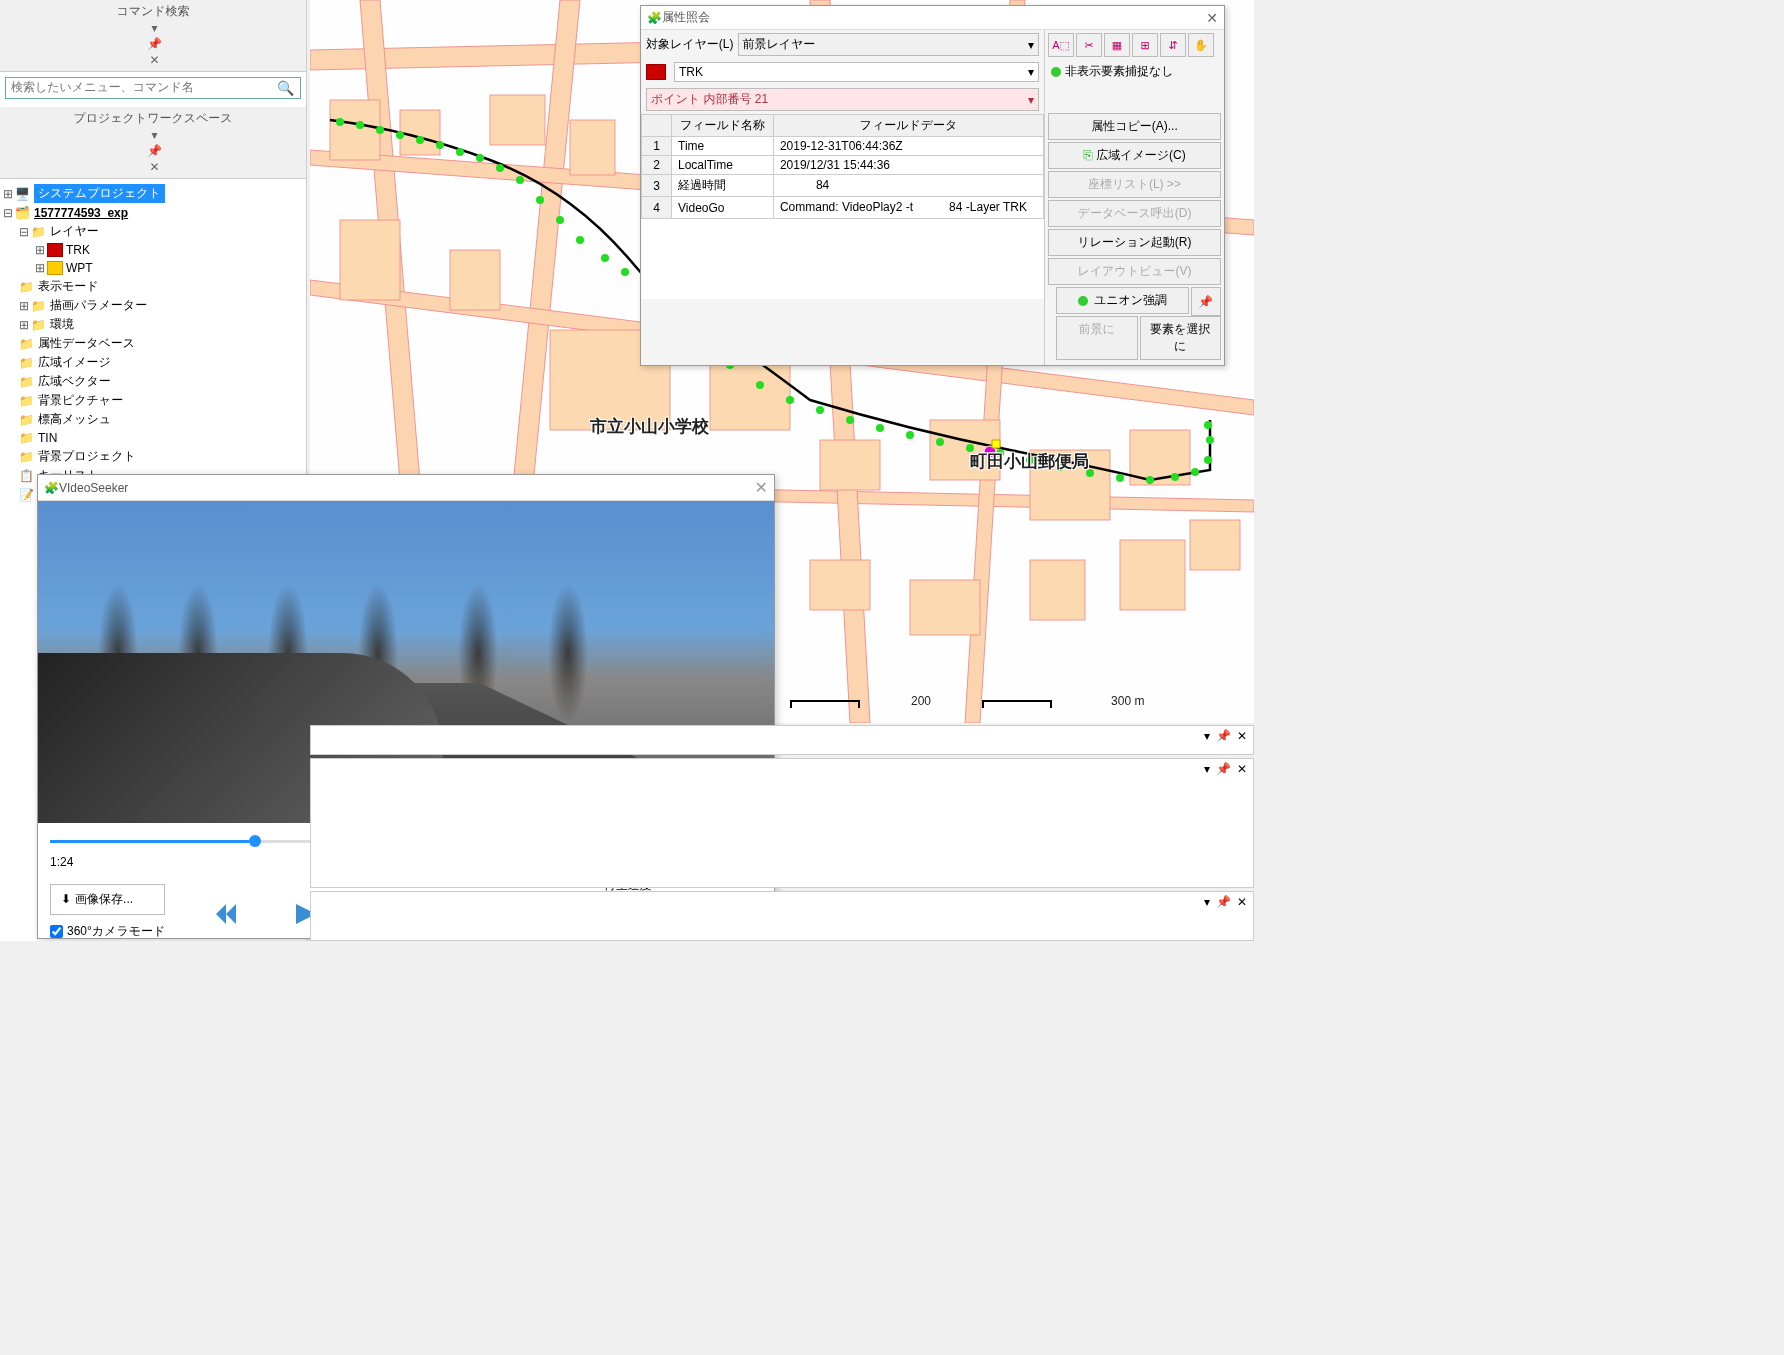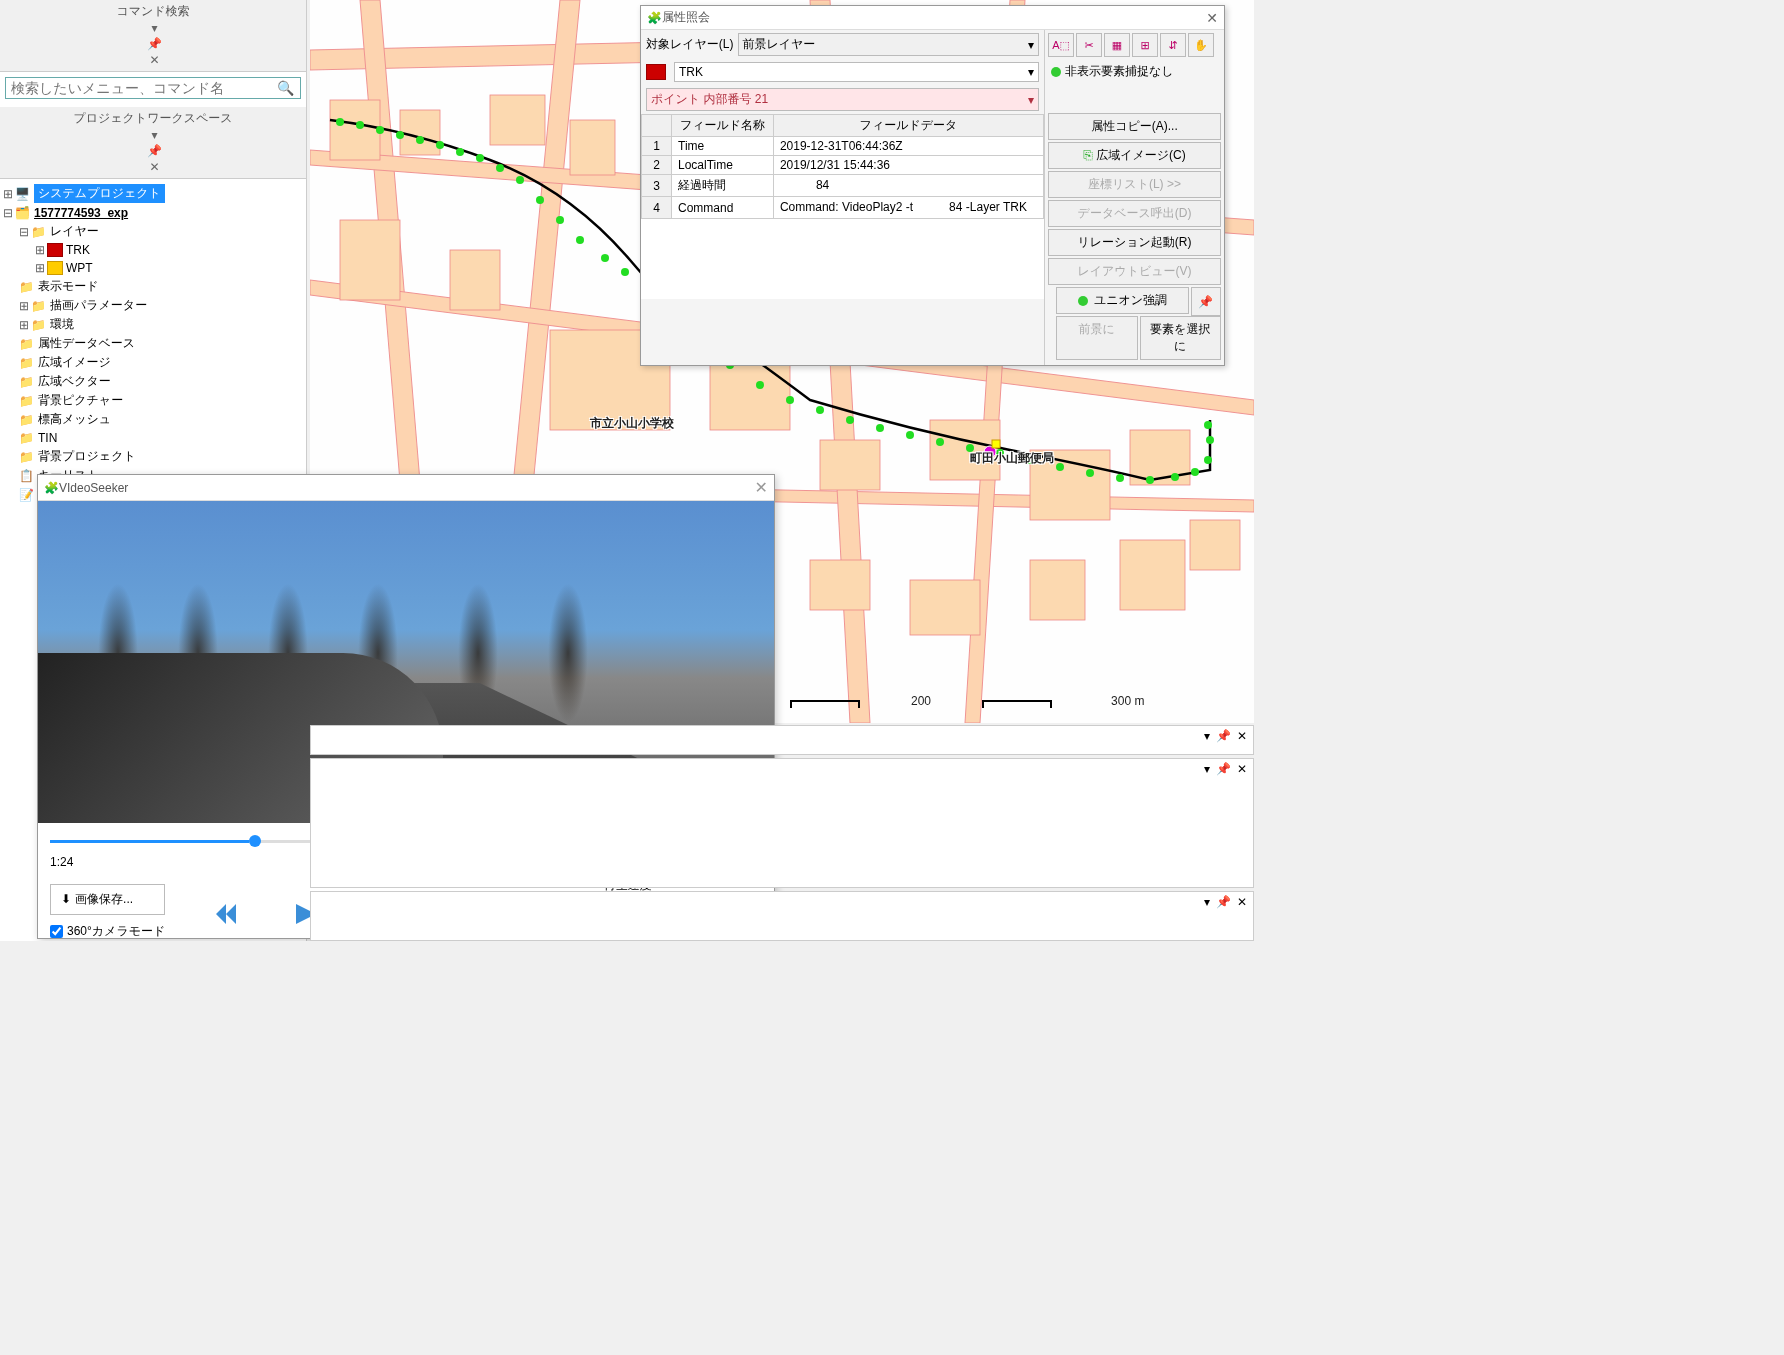--- a/index.html
+++ b/index.html
@@ -4,38 +4,38 @@
 <style>
 * { margin: 0; padding: 0; box-sizing: border-box; font-family: "Meiryo UI", "MS Gothic", sans-serif; font-size: 12px; }
 body { background: #f0f0f0; width: 1254px; height: 941px; position: relative; overflow: hidden; }
 
 
 .sidebar { position: absolute; left: 0; top: 0; width: 307px; height: 941px; background: #fff; border-right: 1px solid #ccc; }
 .panel-header { display: flex; align-items: center; background: #f0f0f0; padding: 3px 6px; border-bottom: 1px solid #ccc; color: #555; flex-direction: column; }
 .panel-header .title { flex: 1; }
 .panel-header .icon-btn { width: 16px; height: 16px; margin-left: 3px; cursor: pointer; display: flex; align-items: center; justify-content: center; color: #666; }
 .searchbox { display: flex; align-items: center; border: 1px solid #6aa; margin: 5px; padding: 2px 5px; background: #fff; }
-.searchbox input { flex: 1; border: none; outline: none; font-size: 14px; color: #888; }
+.searchbox input { flex: 1; border: none; outline: none; font-size: 12px; color: #888; font-family: Liberation Mono, monospace; }
 .searchbox .mag { color: #2a9; font-size: 14px; }
 
 .tree { padding: 4px 2px; font-size: 13px; }
 .tree-row { display: flex; align-items: center; padding: 1px 0; white-space: nowrap; }
 .expander { width: 12px; height: 12px; display: inline-flex; align-items: center; justify-content: center; color: #666; cursor: pointer; }
 .indent1 { margin-left: 16px; }
 .indent2 { margin-left: 32px; }
 .ticon { width: 18px; height: 16px; display: inline-flex; align-items: center; justify-content: center; margin-right: 2px; }
 .folder-blue { color: #4a90d9; }
 .folder-yellow { color: #e8a030; }
 .trk-icon { width: 16px; height: 14px; background: #c00; border: 1px solid #900; }
 .wpt-icon { width: 16px; height: 14px; background: #fc0; border: 1px solid #c90; }
 
 
 .map-area { position: absolute; left: 310px; top: 0; right: 0; height: 723px; background: #fefefe; overflow: hidden; }
 .map-svg { position: absolute; left: 0; top: 0; width: 100%; height: 100%; }
-.map-label { position: absolute; font-size: 12px; font-weight: bold; color: #222; text-shadow: 1px 1px 0 #fff, -1px -1px 0 #fff, 1px -1px 0 #fff, -1px 1px 0 #fff; }
+.map-label { position: absolute; font-size: 17px; font-weight: bold; color: #222; text-shadow: 1px 1px 0 #fff, -1px -1px 0 #fff, 1px -1px 0 #fff, -1px 1px 0 #fff; }
 .scale-bar { position: absolute; bottom: 15px; left: 480px; display: flex; align-items: flex-end; color: #222; font-size: 13px; gap: 47px; }
 .scale-bar .seg { border-top: 2px solid #000; border-left: 2px solid #000; border-right: 2px solid #000; height: 8px; }
 
 
 .attr-panel { position: absolute; left: 640px; top: 5px; width: 585px; background: #f4f4f4; border: 1px solid #999; box-shadow: 2px 2px 6px rgba(0,0,0,0.2); }
 .attr-title { display: flex; align-items: center; padding: 3px 6px; background: #fff; border-bottom: 1px solid #ddd; }
 .attr-title .title { flex: 1; color: #555; }
 .attr-title .close { cursor: pointer; color: #666; font-size: 14px; }
 .attr-body { display: flex; }
 .attr-left { flex: 1; }
@@ -331,21 +331,21 @@
               <td>LocalTime</td>
               <td>2019/12/31 15:44:36</td>
             </tr>
         <tr>
               <td class="rownum">3</td>
               <td>経過時間</td>
               <td>　　　84</td>
             </tr>
         <tr>
               <td class="rownum">4</td>
-              <td>Command</td>
+              <td>VideoGo</td>
               <td>Command: VideoPlay2 -t　　　84 -Layer TRK</td>
             </tr>
       </tbody>
         </table>
       <div style="height:80px;background:#fff"></div>
     </div>
     <div class="attr-right">
       <div class="tool-row">
         <div class="tool-btn">A⬚</div>
         <div class="tool-btn">✂</div>

